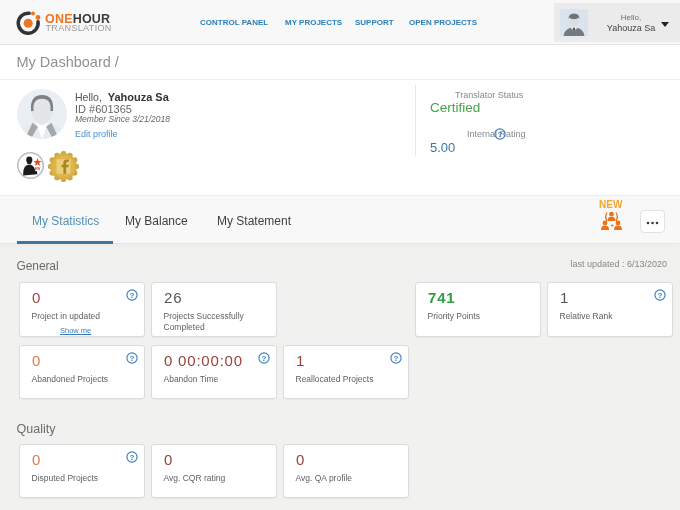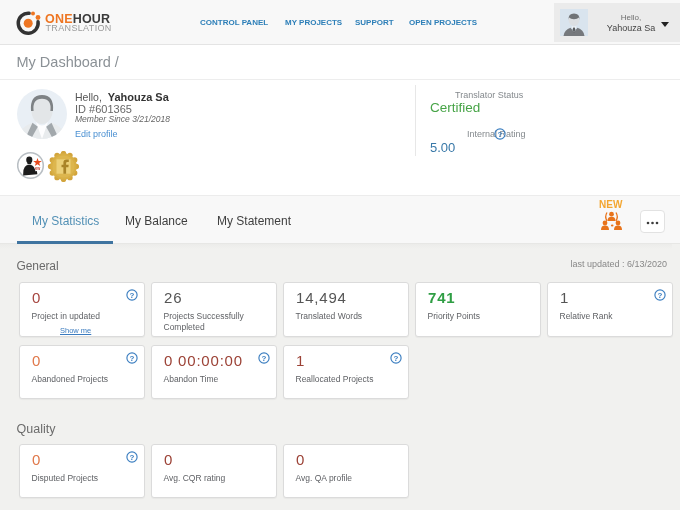--- a/index.html
+++ b/index.html
@@ -210,24 +210,20 @@
     <div class="showme">Show me</div>
     <svg class="q" width="12" height="12" viewBox="0 0 12 12">
         <circle cx="6" cy="6" r="5.1" fill="none" stroke="#3b7ec0" stroke-width="1.15"></circle>
         <text x="6" y="8.8" font-size="8" fill="#3b7ec0" text-anchor="middle" font-weight="bold">?</text>
       </svg>
   </div>
   <div class="card" style="left:151px; top:38px; height:55px;">
     <div class="num n-gray">26</div>
     <div class="lbl">Projects Successfully Completed</div>
   </div>
-  <div class="card" style="left:283px; top:38px; height:55px;">
-    <div class="num n-gray">14,494</div>
-    <div class="lbl">Translated Words</div>
-  </div>
   <div class="card" style="left:415px; top:38px; height:55px;">
     <div class="num n-green">741</div>
     <div class="lbl">Priority Points</div>
   </div>
   <div class="card" style="left:547px; top:38px; height:55px;">
     <div class="num n-gray">1</div>
     <div class="lbl">Relative Rank</div>
     <svg class="q" width="12" height="12" viewBox="0 0 12 12">
         <circle cx="6" cy="6" r="5.1" fill="none" stroke="#3b7ec0" stroke-width="1.15"></circle>
         <text x="6" y="8.8" font-size="8" fill="#3b7ec0" text-anchor="middle" font-weight="bold">?</text>

